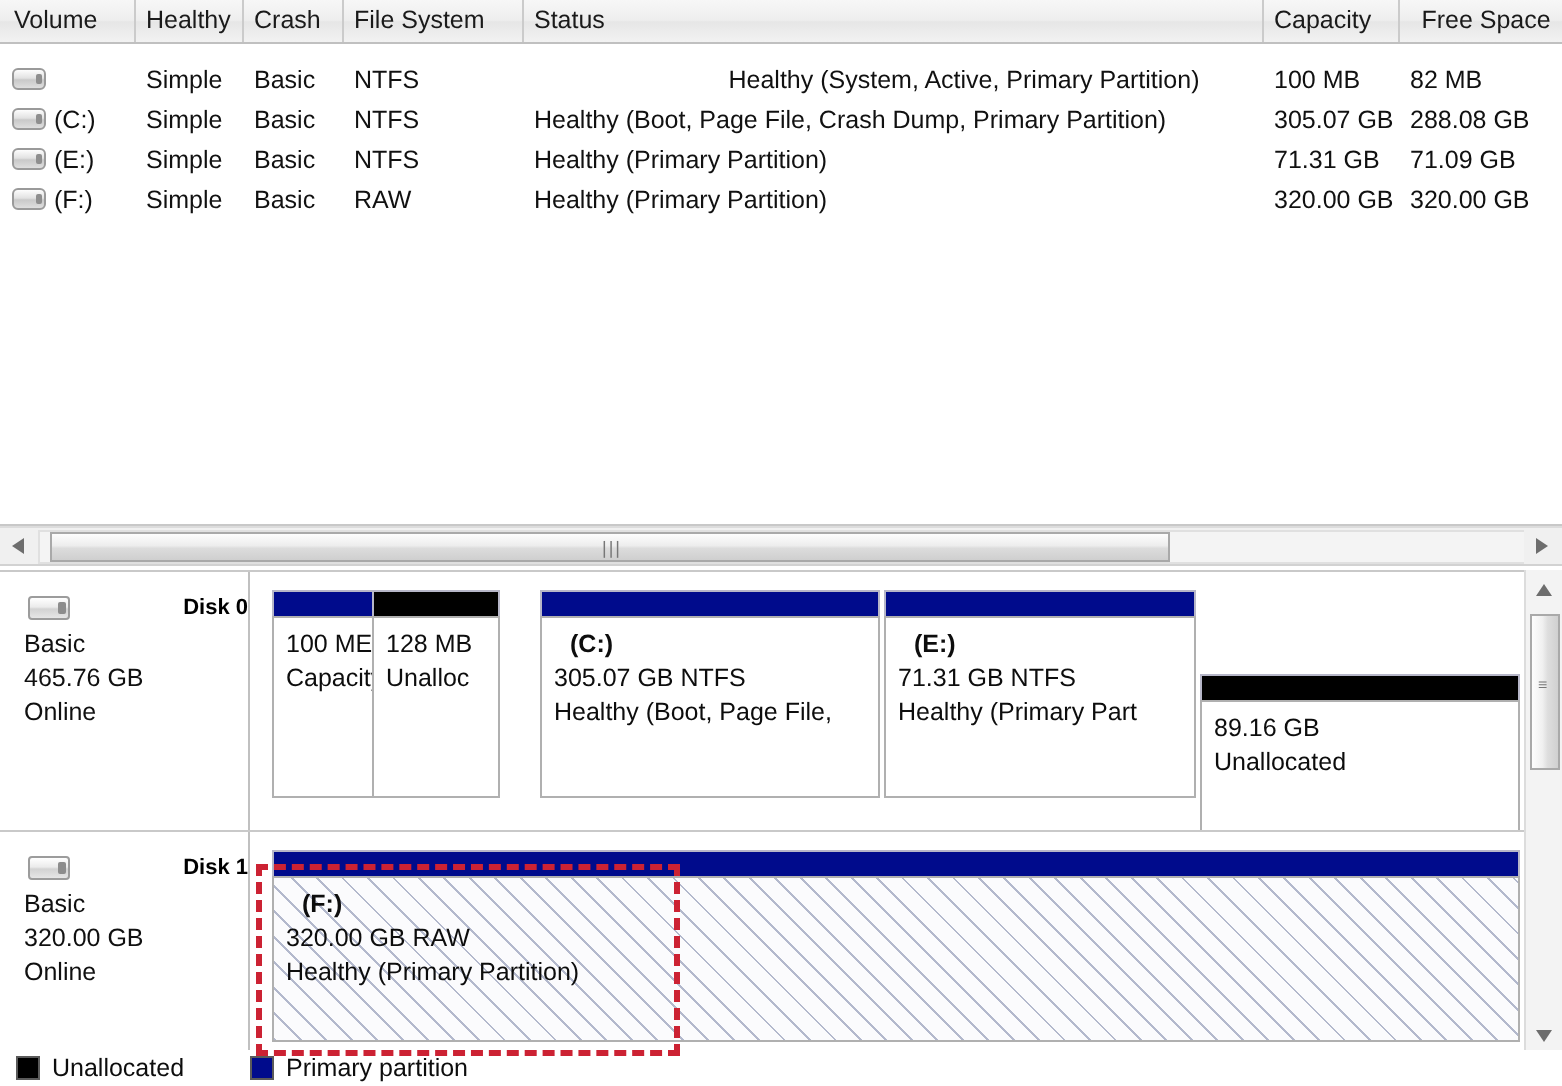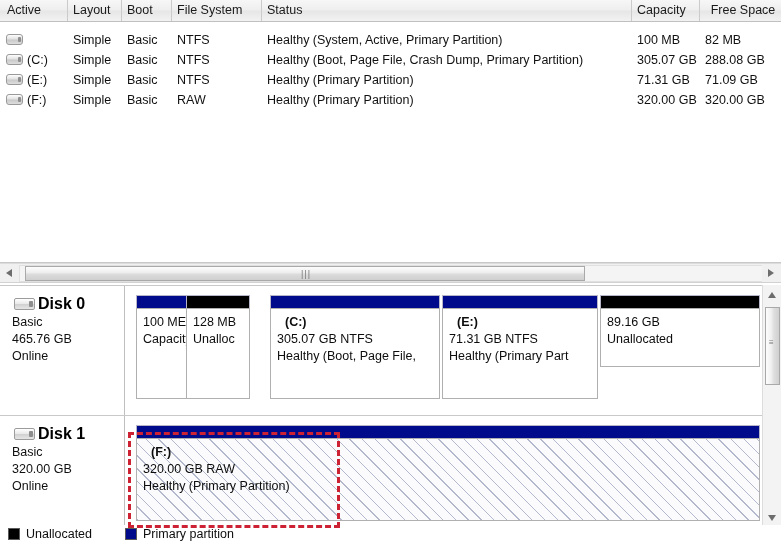--- a/index.html
+++ b/index.html
@@ -181,28 +181,29 @@
     position: absolute;
     left: 0; top: 0;
     width: 125px;
     height: 100%;
     background: #ffffff;
     border-right: 1px solid #c0c0c0;
     box-sizing: border-box;
     padding: 10px 0 0 12px;
   }
   .disk-title {
-    font-size: 16px;
+    font-size: 11px;
     font-weight: bold;
     color: #000000;
     margin: 0 0 2px 0;
     padding-left: 26px;
     position: relative;
     height: 16px;
     line-height: 16px;
+    text-align: right;
   }
   .disk-hw-icon {
     position: absolute;
     left: 2px; top: 2px;
     width: 21px; height: 12px;
     border-radius: 2px;
     background: linear-gradient(to bottom, #ffffff 0%, #ebebeb 45%, #d2d2d2 55%, #e6e6e6 100%);
     border: 1px solid #9c9c9c;
     box-sizing: border-box;
   }
@@ -359,36 +360,36 @@
     line-height: 3px;
   }
 </style>
 </head>
 <body>
 
 <div id="app">
 
   <div class="volume-pane">
     <div class="vl-header" id="vl-header">
-        <div class="vl-hcell" style="left: 2px; width: 66px;">Active</div>
-        <div class="vl-hcell" style="left: 68px; width: 54px;">Layout</div>
-        <div class="vl-hcell" style="left: 122px; width: 50px;">Boot</div>
+        <div class="vl-hcell" style="left: 2px; width: 66px;">Volume</div>
+        <div class="vl-hcell" style="left: 68px; width: 54px;">Healthy</div>
+        <div class="vl-hcell" style="left: 122px; width: 50px;">Crash</div>
         <div class="vl-hcell" style="left: 262px; width: 370px;">Status</div>
         <div class="vl-hcell" style="left: 172px; width: 90px;">File System</div>
         <div class="vl-hcell" style="left: 632px; width: 68px;">Capacity</div>
         <div class="vl-hcell" style="left: 700px; width: 81px;">Free Space</div>
       </div>
     <div class="vl-body" id="vl-body">
         <div class="vl-row" style="top: 8px;">
           <span class="drive-icon"></span>
           <div class="vl-cell" style="left: 27px; width: 41px; font-weight: normal;"></div>
           <div class="vl-cell" style="left: 73px; width: 114px;">Simple</div>
           <div class="vl-cell" style="left: 127px; width: 110px;">Basic</div>
           <div class="vl-cell" style="left: 177px; width: 150px;">NTFS</div>
-          <div class="vl-cell" style="left: 267px; width: 430px;">Healthy (System, Active, Primary Partition)</div>
+          <div class="vl-cell" style="left: 267px; width: 430px; text-align: center;">Healthy (System, Active, Primary Partition)</div>
           <div class="vl-cell" style="left: 637px; width: 128px;">100 MB</div>
           <div class="vl-cell" style="left: 705px; width: 141px;">82 MB</div>
         </div>
         <div class="vl-row" style="top: 28px;">
           <span class="drive-icon"></span>
           <div class="vl-cell" style="left: 27px; width: 41px; font-weight: normal;">(C:)</div>
           <div class="vl-cell" style="left: 73px; width: 114px;">Simple</div>
           <div class="vl-cell" style="left: 127px; width: 110px;">Basic</div>
           <div class="vl-cell" style="left: 177px; width: 150px;">NTFS</div>
           <div class="vl-cell" style="left: 267px; width: 430px;">Healthy (Boot, Page File, Crash Dump, Primary Partition)</div>
@@ -474,21 +475,21 @@
             </div>
           </div>
           <div class="part" style="left: 316px; width: 156px; height: 104px;">
             <div class="part-bar" style="background: rgb(0, 11, 140);"></div>
             <div class="part-body">
               <div class="part-line letter">(E:)</div>
               <div class="part-line">71.31 GB NTFS</div>
               <div class="part-line">Healthy (Primary Part</div>
             </div>
           </div>
-          <div class="part" style="left: 474px; width: 160px; height: 72px;">
+          <div class="part" style="left: 474px; width: 160px; height: 116px; margin-top: 42px;">
             <div class="part-bar" style="background: rgb(0, 0, 0);"></div>
             <div class="part-body">
               <div class="part-line">89.16 GB</div>
               <div class="part-line">Unallocated</div>
             </div>
           </div>
         </div>
       </div>
       <div class="disk-row" style="top: 130px; height: 122px; padding-left: 36px;">
         <div class="disk-label">

